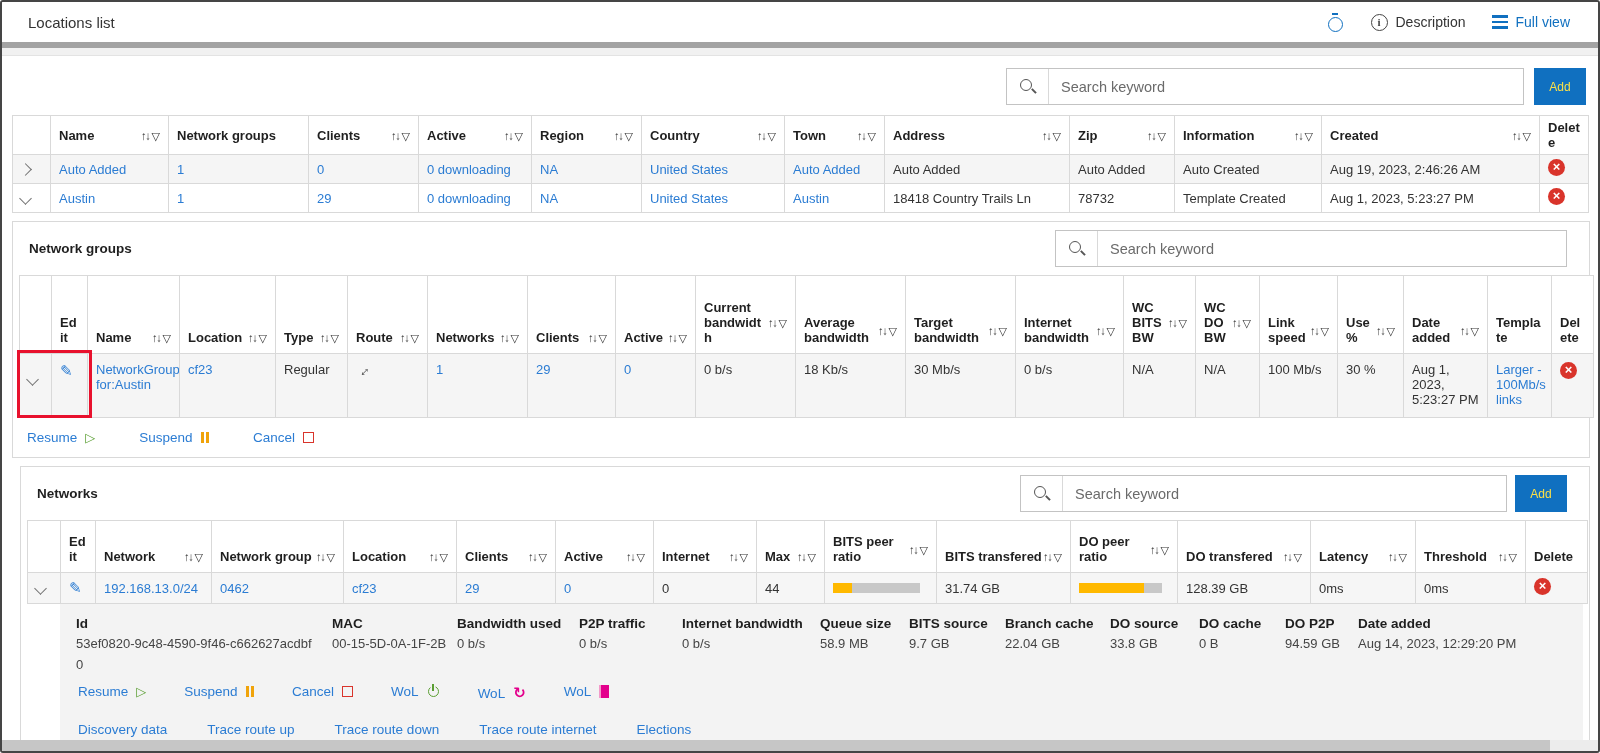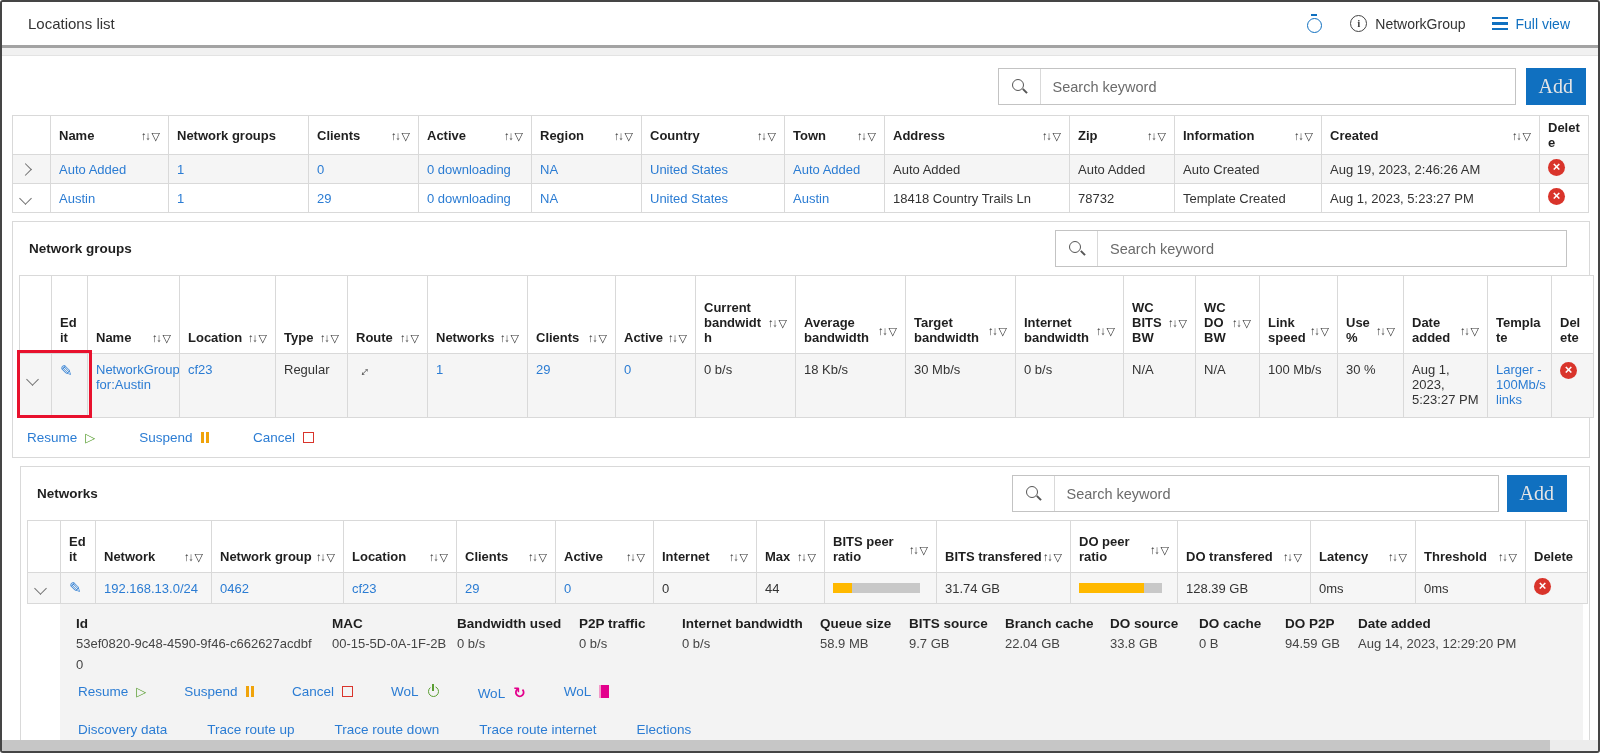--- a/index.html
+++ b/index.html
@@ -1,21 +1,21 @@
 <!DOCTYPE html>
 <html><head>
 <meta charset="utf-8">
 <style>
   * { box-sizing: border-box; margin: 0; padding: 0; }
   html,body { width:1600px; height:753px; background:#fff; }
   body { font-family:"Liberation Sans","DejaVu Sans",sans-serif; font-size:13px; color:#333; }
   .page { position:relative; width:1600px; height:753px; border:2px solid #454545; border-radius:3px; background:#fff; overflow:hidden; }
 
   
-  .topbar { height:46px; display:flex; align-items:center; justify-content:space-between; padding:0 28px 0 26px; border-bottom:3px solid #a3a3a3; background:#fff; }
+  .topbar { height:46px; display:flex; align-items:center; justify-content:space-between; padding:0 28px 0 26px; border-bottom:6px solid #a3a3a3; background:#fff; }
   .title { font-size:15px; color:#333; }
   .topbar-right { display:flex; align-items:center; gap:26px; }
   .top-item { display:inline-flex; align-items:center; gap:8px; cursor:pointer; font-size:14px; color:#333; }
   .top-item.blue .top-lbl { color:#1070c0; }
   .ic-timer { position:relative; display:inline-block; width:19px; height:19px; }
   .ic-timer::before { content:''; position:absolute; left:2px; top:4px; width:13px; height:13px; border:1.7px solid #1070c0; border-radius:50%; }
   .ic-timer::after { content:''; position:absolute; left:6px; top:0; width:6px; height:2.2px; background:#1070c0; }
   .ic-info { position:relative; display:inline-block; width:17px; height:17px; border:1.4px solid #444; border-radius:50%; }
   .ic-info::before { content:'i'; position:absolute; inset:0; text-align:center; font:bold 11px/14px "Liberation Serif",serif; color:#444; }
   .ic-burger { display:inline-flex; flex-direction:column; gap:3px; }
@@ -25,21 +25,21 @@
 
   
   .search-row { display:flex; justify-content:flex-end; align-items:center; gap:10px; padding:12px 12px 10px 10px; }
   .searchbox { display:flex; align-items:stretch; height:37px; border:1px solid #c3c3c3; background:#fff; }
   .sb-ic { width:42px; display:flex; align-items:center; justify-content:center; border-right:1px solid #d9d9d9; }
   .ic-search { position:relative; display:inline-block; width:17px; height:17px; }
   .ic-search::before { content:''; position:absolute; left:1px; top:1px; width:10px; height:10px; border:1.6px solid #555; border-radius:50%; }
   .ic-search::after { content:''; position:absolute; left:11.5px; top:12px; width:6px; height:1.8px; background:#555; transform:rotate(45deg); }
   .sb-input { flex:1; border:none; outline:none; font-size:14.5px; color:#333; padding:0 12px; font-family:inherit; background:transparent; }
   .sb-input::placeholder { color:#6b6b6b; }
-  .btn-add { height:37px; min-width:52px; padding:0 13px; background:#1070c0; color:#e5e5e5; border:none; font-size:20px; font-family:Liberation Serif, serif; cursor:pointer; }
+  .btn-add { height:37px; min-width:52px; padding:0 13px; background:#1070c0; color:#fde047; border:none; font-size:12px; font-family:Liberation Sans, sans-serif; cursor:pointer; }
   .w535 { width:518px; } .w515 { width:512px; } .w487 { width:487px; }
 
   
   .tbl { border-collapse:collapse; table-layout:fixed; width:100%; background:#fff; }
   .tbl th, .tbl td { border:1px solid #d9d9d9; padding:4px 8px; text-align:left; vertical-align:middle; overflow:hidden; }
   .tbl th { font-weight:bold; color:#1f1f1f; background:#fff; }
   .hc { display:flex; align-items:center; justify-content:space-between; gap:0; }
   .hc > span:first-child { overflow-wrap:break-word; min-width:0; }
   .ics { white-space:nowrap; flex:none; cursor:pointer; }
   .si { font-size:11.5px; color:#333; letter-spacing:-1.5px; }
@@ -116,21 +116,21 @@
 <body>
 
 <div class="page">
 
   <header class="topbar">
     <div class="title">Locations list</div>
     <div class="topbar-right">
       <span class="ic-timer"></span>
       <span class="top-item">
         <span class="ic-info"></span>
-        <span class="top-lbl">NetworkGroup</span>
+        <span class="top-lbl">Description</span>
       </span>
       <span class="top-item blue">
         <span class="ic-burger">
             <i></i>
             <i></i>
             <i></i>
           </span>
         <span class="top-lbl">Full view</span>
       </span>
     </div>

